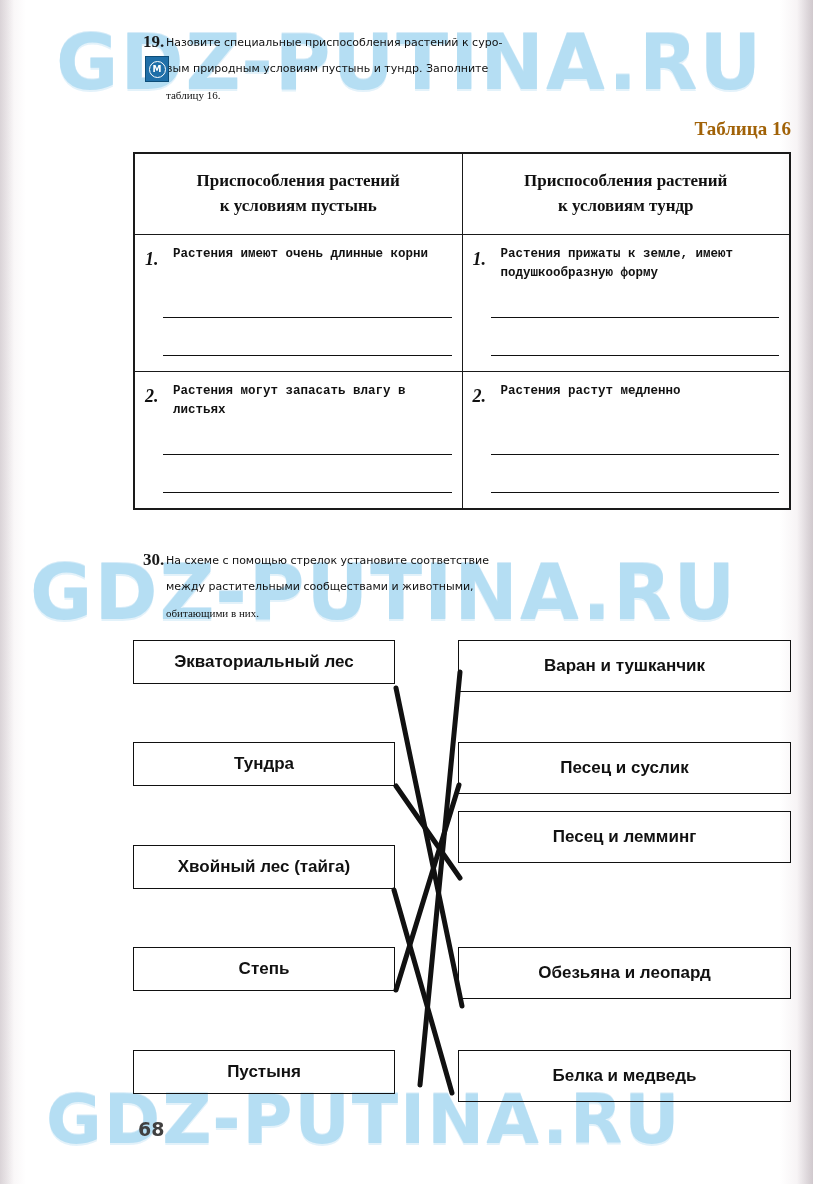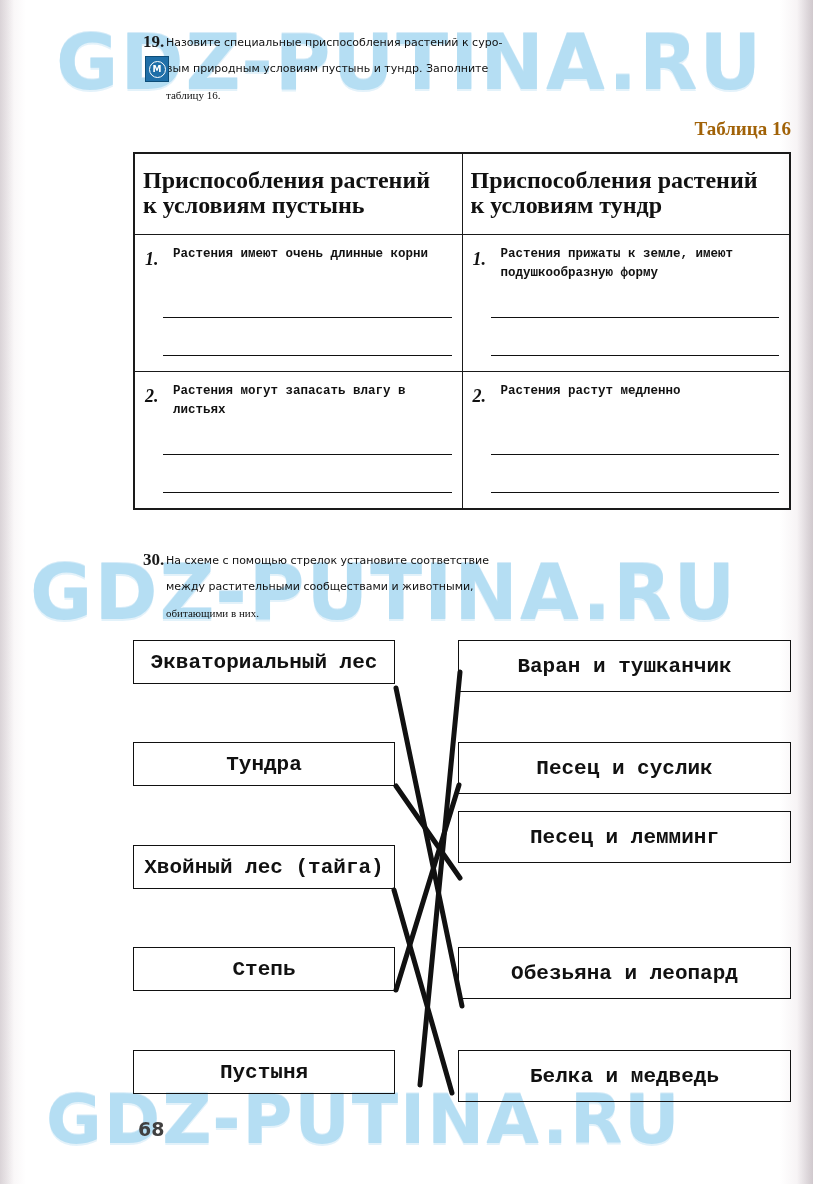--- a/index.html
+++ b/index.html
@@ -88,22 +88,23 @@
     border-collapse:collapse;
     background:transparent;
   }
   #table16 td{
     border:1.5px solid #1a1a1a;
     vertical-align:top;
     padding:0;
     width:50%;
   }
   .thead-cell{
-    font-family:"Liberation Serif", serif;
-    font-weight:bold;font-size:24px;line-height:25px;
+    text-align:center;
+    font-family:"Liberation Serif", serif;
+    font-weight:bold;font-size:17px;line-height:25px;
     padding:14px 8px 16px 8px !important;
     color:#111;
   }
   .ans-cell{ height:136px; position:relative; }
   .ans-inner{ position:relative; padding:10px 12px 0 10px; height:100%; box-sizing:border-box;}
   .ans-num{
     position:absolute;left:10px;top:14px;
     font-family:"Liberation Serif", serif;
     font-style:italic;font-weight:bold;font-size:18px;color:#111;
   }
@@ -126,22 +127,22 @@
   
   #scheme{
     position:absolute;left:0;top:0;width:813px;height:1184px;
     pointer-events:none;
   }
   .mbox{
     position:absolute;
     border:1.6px solid #111;
     background:transparent;
     display:flex;align-items:center;justify-content:center;
-    font-family:Liberation Mono, monospace;
-    font-weight:bold;font-size:21px;color:#111;
+    font-family:Liberation Sans, sans-serif;
+    font-weight:bold;font-size:17px;color:#111;
     box-sizing:border-box;
   }
   .mbox.left{ left:133px; width:262px; height:44px; }
   .mbox.right{ left:458px; width:333px; height:52px; }
 
   
   #page-number{
     position:absolute;left:138px;top:1118px;
     font-family:"DejaVu Sans", sans-serif;
     font-weight:bold;font-size:19px;color:#404040;

